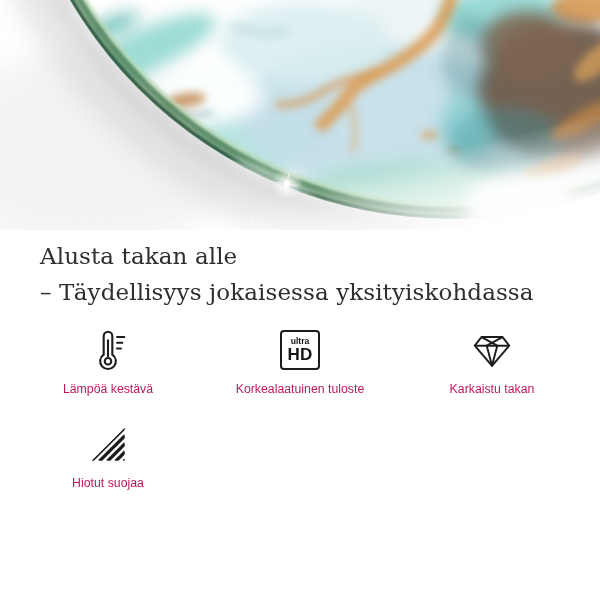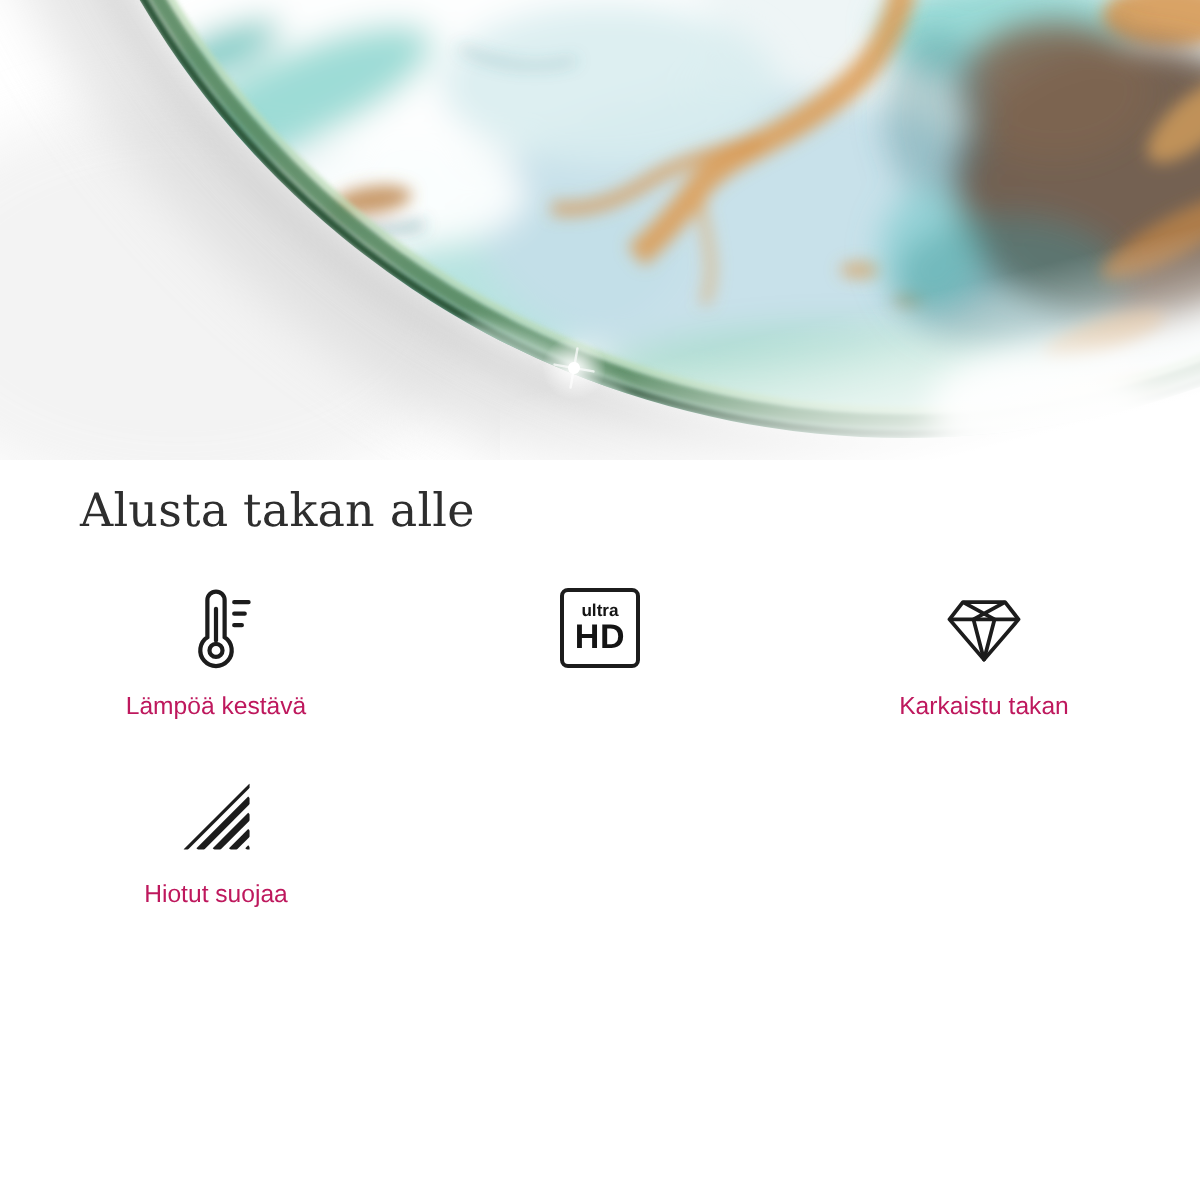--- a/index.html
+++ b/index.html
@@ -141,20 +141,21 @@
         <path d="M-52,0 H52" stroke="#ffffff" stroke-width="2.6" stroke-linecap="round" opacity="0.95" filter="url(#b2)"></path>
         <path d="M0,-18 V18" stroke="#ffffff" stroke-width="2" stroke-linecap="round" opacity="0.9" filter="url(#b2)"></path>
         <path d="M-7,-7 L7,7 M-7,7 L7,-7" stroke="#ffffff" stroke-width="1.2" stroke-linecap="round" opacity="0.7"></path>
         <circle r="3" fill="#ffffff"></circle>
       </g>
     </svg>
   </figure>
 
   <h1 class="title">
     <span>Alusta takan alle</span>
+    <span>– Täydellisyys jokaisessa yksityiskohdassa</span>
   </h1>
 
 
   <section class="features">
 
     <div class="feature">
       <span class="fi">
         <svg viewBox="0 0 48 48" fill="none" stroke="#1c1c1c" stroke-width="2.2" stroke-linecap="round">
           <path d="M19.5,9.5 a4.5,4.5 0 0 1 9,0 V28.8 a8.2,8.2 0 1 1 -9,0 Z"></path>
           <path d="M24,14 V30.5"></path>
@@ -165,20 +166,21 @@
       <span class="flabel">Lämpöä kestävä</span>
     </div>
 
     <div class="feature">
       <span class="fi">
         <span class="uhd-box">
           <span class="uhd-top">ultra</span>
           <span class="uhd-bottom">HD</span>
         </span>
       </span>
+      <span class="flabel">Korkealaatuinen tuloste</span>
     </div>
 
 
     <div class="feature">
       <span class="fi">
         <svg viewBox="0 0 48 48" fill="none" stroke="#1c1c1c" stroke-width="2" stroke-linejoin="round">
           <path d="M13,10.5 H35 L42,19.5 L24,40.5 L6,19.5 Z"></path>
           <path d="M6,19.5 H42"></path>
           <path d="M13,10.5 L29.5,19.5 L24,40.5 L18.5,19.5 L35,10.5"></path>
         </svg>

